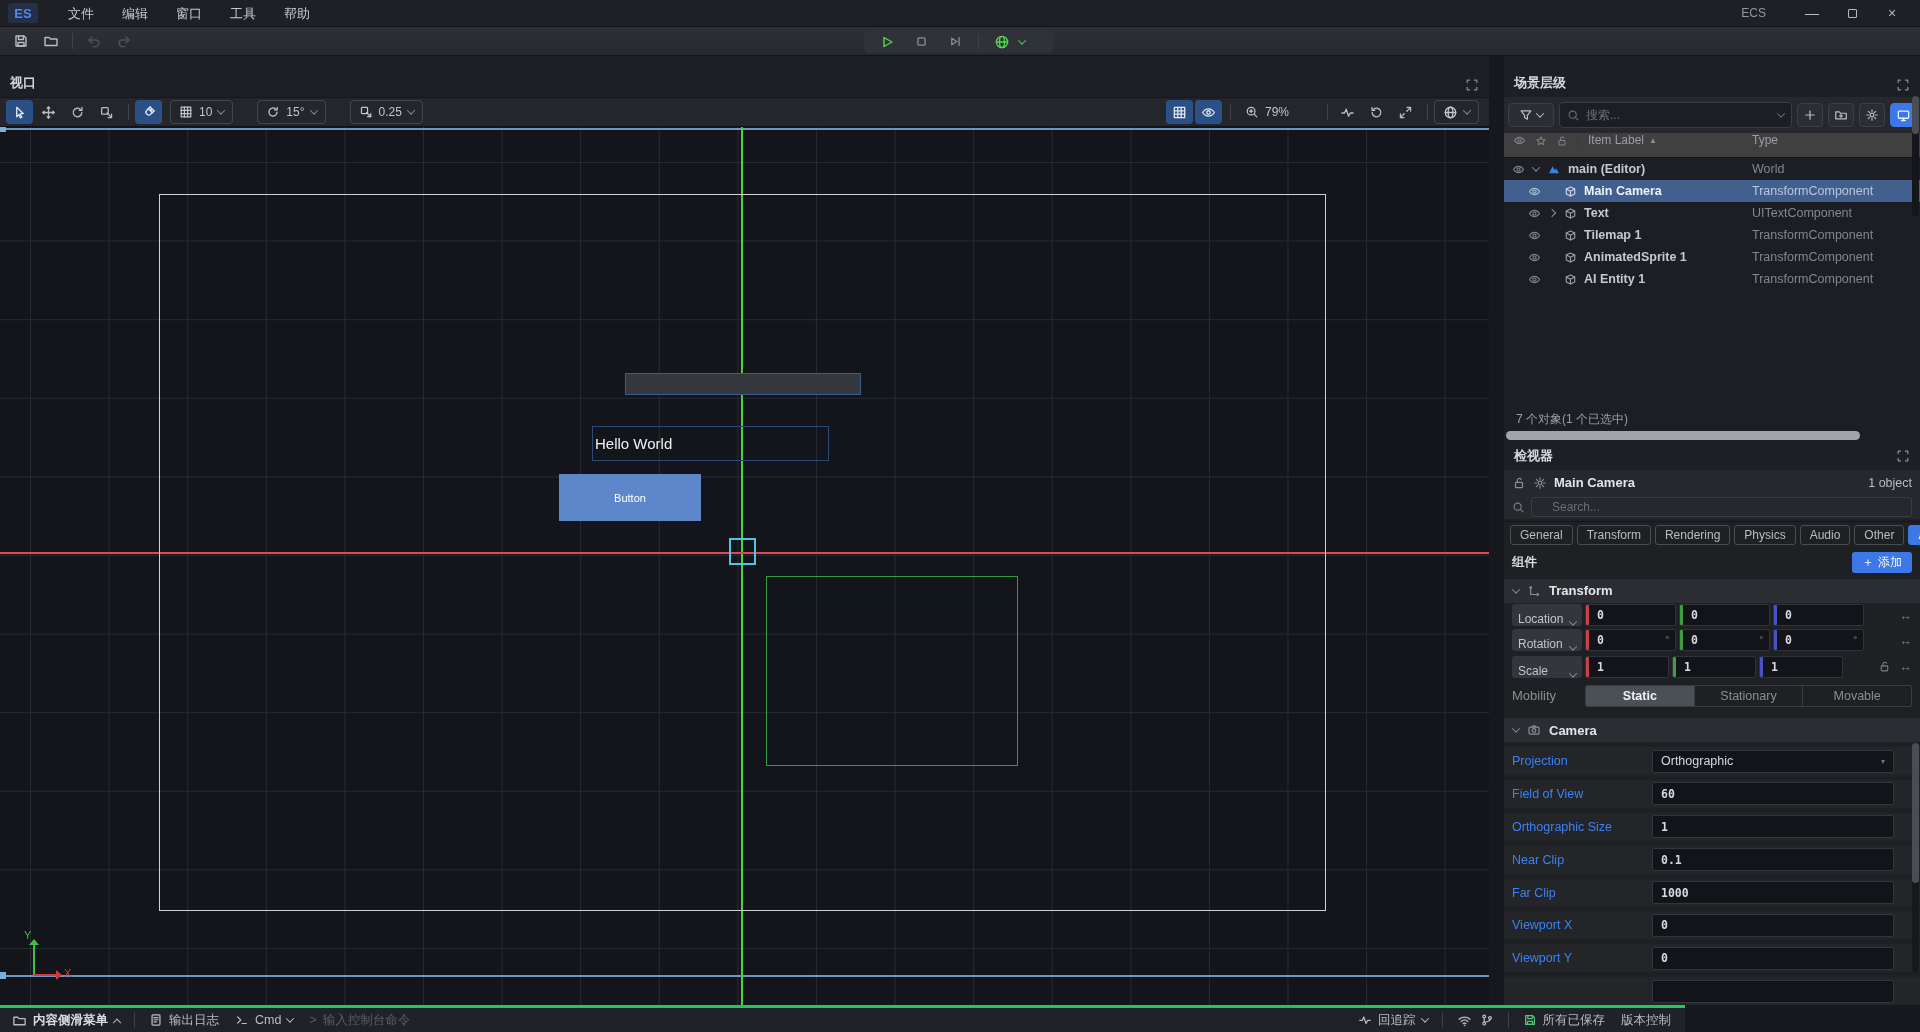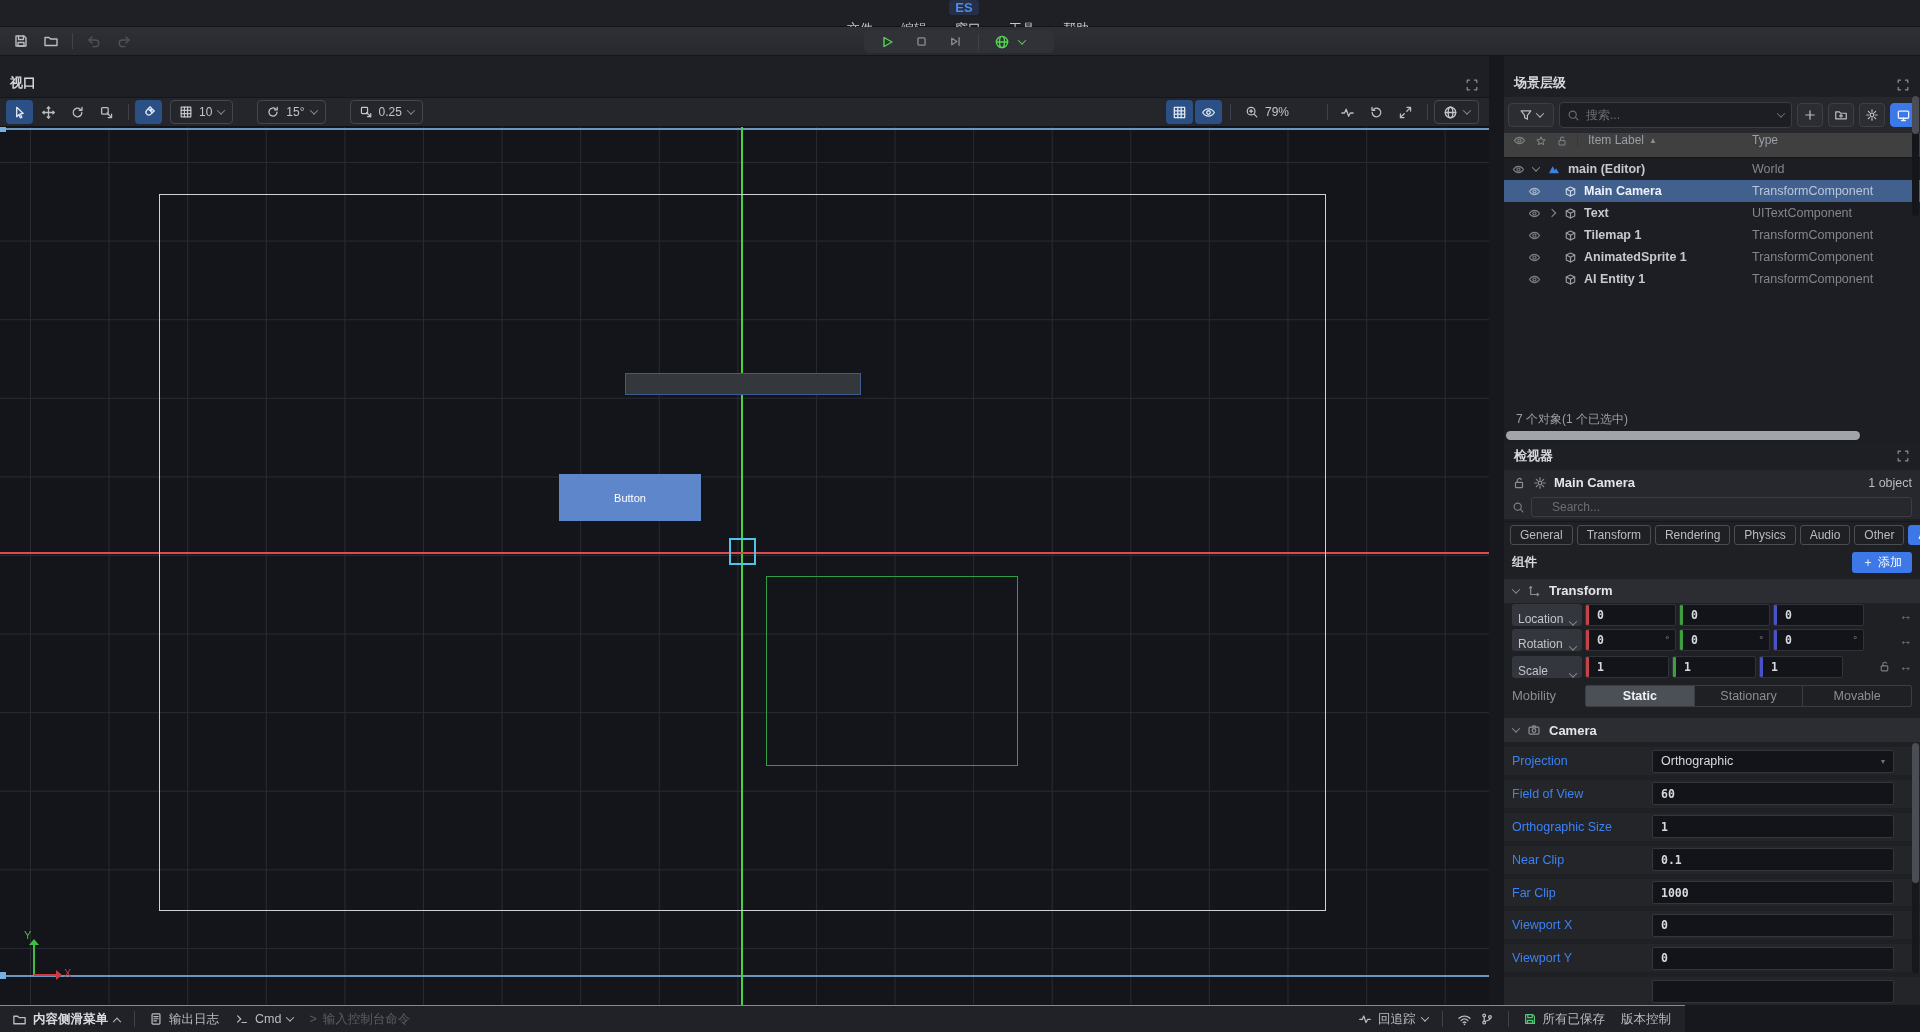--- a/index.html
+++ b/index.html
@@ -11,21 +11,21 @@
   }
   svg.ic { display:inline-block; vertical-align:middle; stroke:currentColor; fill:none;
            stroke-width:1.4; stroke-linecap:round; stroke-linejoin:round; }
   .chev { display:inline-block; width:6px; height:6px; border-right:1.4px solid currentColor;
           border-bottom:1.4px solid currentColor; transform:rotate(45deg) translate(-1px,-1px); }
   .chev-r { transform:rotate(-45deg); }
   .chev-up { transform:rotate(-135deg) translate(-2px,-2px); }
 
   
   .titlebar { position:absolute; left:0; top:0; width:1920px; height:27px;
-    background:#1e2025; border-bottom:1px solid #131419; display:flex; align-items:center;flex-direction:column; }
+    background:#1e2025; border-bottom:1px solid #131419; display:flex; align-items:center; }
   .logo { margin-left:8px; width:30px; height:20px; border-radius:3px; background:#253048;
     color:#4f8af0; font-weight:bold; font-size:13px; display:flex; align-items:center; justify-content:center; }
   .menus { display:flex; margin-left:16px; }
   .menu-item { padding:0 14px; height:27px; line-height:27px; color:#c6c9ce; font-size:13px; cursor:default; }
   .tb-spacer { flex:1; }
   .ecs-label { color:#93969c; font-size:12px; margin-right:26px; }
   .winbtns { display:flex; align-items:center; margin-right:8px; }
   .winbtn { width:40px; height:27px; display:flex; align-items:center; justify-content:center;
     color:#b6b9be; font-size:14px; }
   .maxbox { width:9px; height:9px; border:1.2px solid #b6b9be; border-radius:1px; display:inline-block; }
@@ -167,21 +167,21 @@
   .cam-input { flex:1; height:23px; background:#131419; border:1px solid #33363d; border-radius:2px;
     display:flex; align-items:center; padding:0 8px; font-family:"DejaVu Sans Mono",monospace;
     font-size:11.5px; font-weight:bold; color:#d6d9de; margin-right:18px; }
   .cam-input.dd { font-family:"Liberation Sans","DejaVu Sans",sans-serif; font-weight:normal; font-size:12.5px; }
   .dd-arrow { margin-left:auto; color:#6f737a; font-size:8px; }
   .insp-vscroll { position:absolute; right:1px; top:300px; width:7px; height:230px; background:#17181c; border-radius:4px; }
   .insp-vscroll .thumb { position:absolute; top:0; width:7px; height:140px; background:#4a4d54; border-radius:4px; }
 
   
   .statusbar { position:absolute; left:0; top:1005px; width:1685px; height:27px; background:#202227;
-    border-top:1px solid #22c55e; display:flex; align-items:center; font-size:12.5px; color:#b9bcc1; }
+    border-top:3px solid #22c55e; display:flex; align-items:center; font-size:12.5px; color:#b9bcc1; }
   .sb-item { display:flex; align-items:center; gap:6px; padding:0 8px; }
   .sb-strong { color:#d9dbdf; font-weight:bold; }
   .sb-dim { color:#5b5e66; }
   .sb-right { margin-left:auto; display:flex; align-items:center; }
   .green-txt { color:#51c878; }
 </style>
 </head>
 <body>
 
 <svg width="0" height="0" style="position:absolute">
@@ -498,20 +498,23 @@
 
   <div class="vp-canvas">
     <div class="abs blue-line" style="top:1px"></div>
     <div class="abs blue-sq" style="top:-2px"></div>
     <div class="abs blue-line" style="top:848px"></div>
     <div class="abs blue-sq" style="top:845px"></div>
     <div class="abs green-vline"></div>
     <div class="abs red-line"></div>
     <div class="abs world-rect"></div>
     <div class="abs gray-bar"></div>
+    <div class="abs hello-box">
+      <span>Hello World</span>
+    </div>
     <div class="abs ui-button">
       <span>Button</span>
     </div>
     <div class="abs cyan-box"></div>
     <div class="abs green-box"></div>
     <span class="abs gizmo-ylab">Y</span>
     <div class="abs gizmo-yhead"></div>
     <div class="abs gizmo-ystem"></div>
     <div class="abs gizmo-xstem"></div>
     <div class="abs gizmo-xhead"></div>

